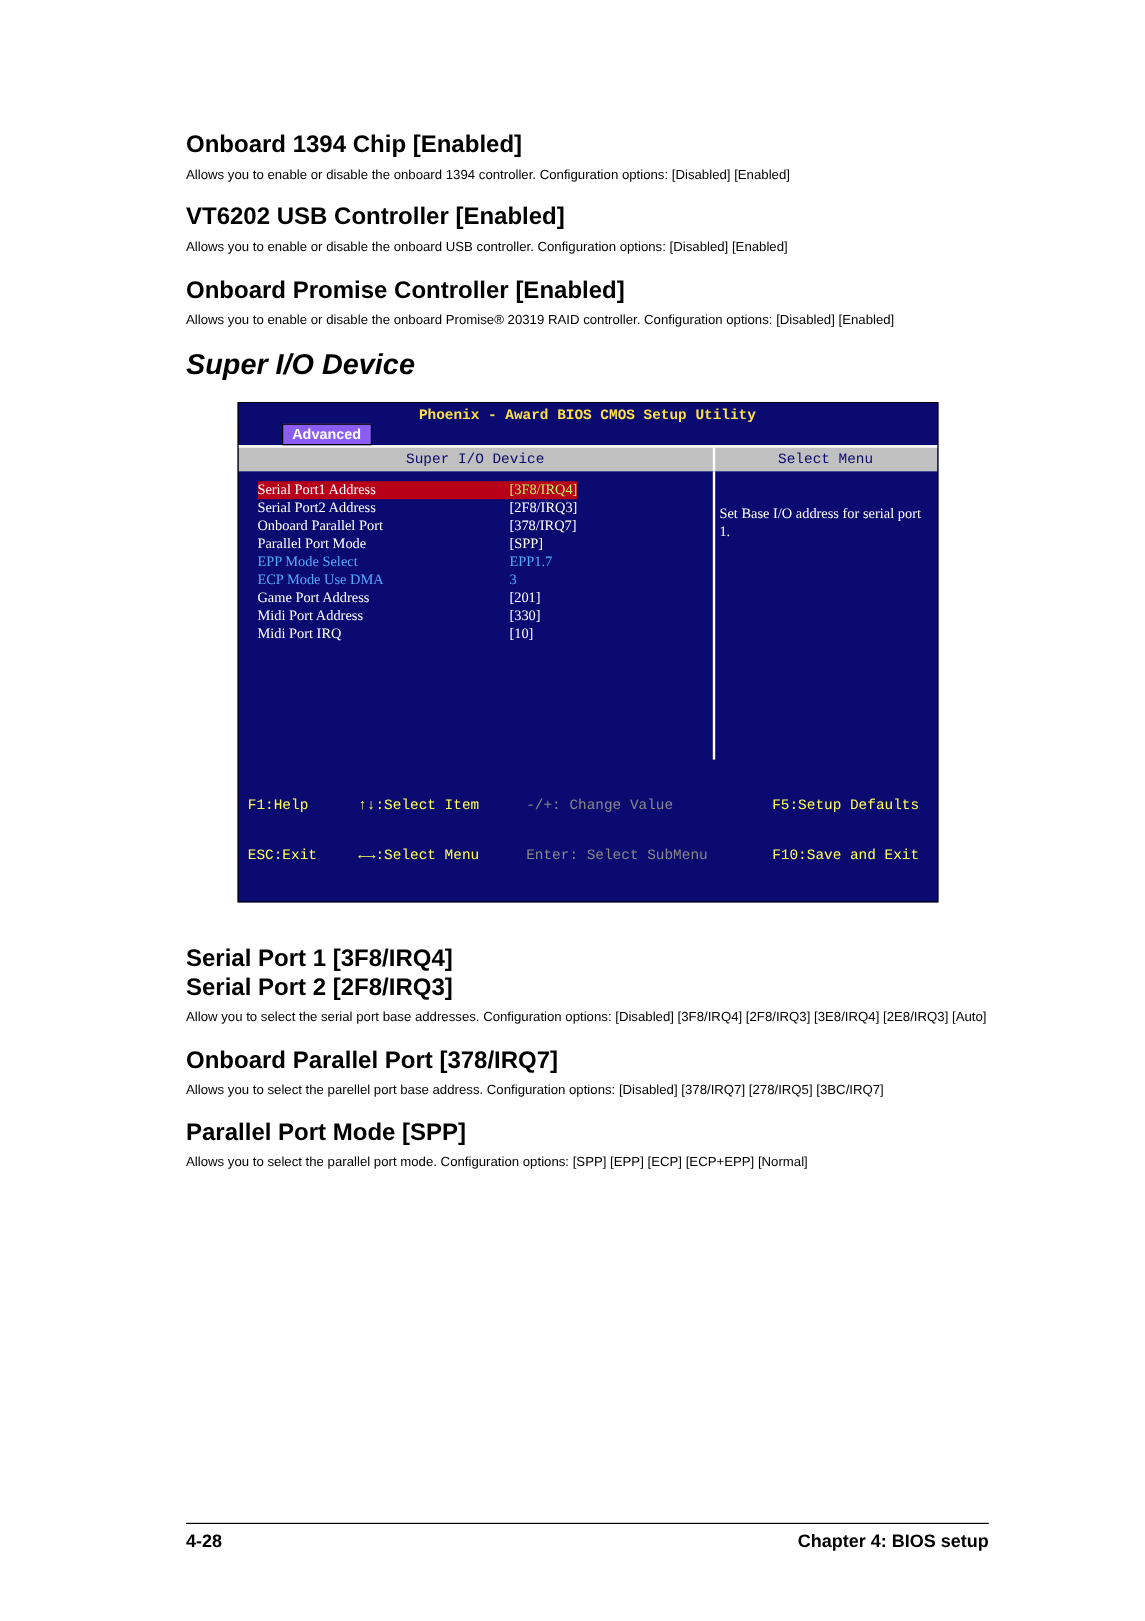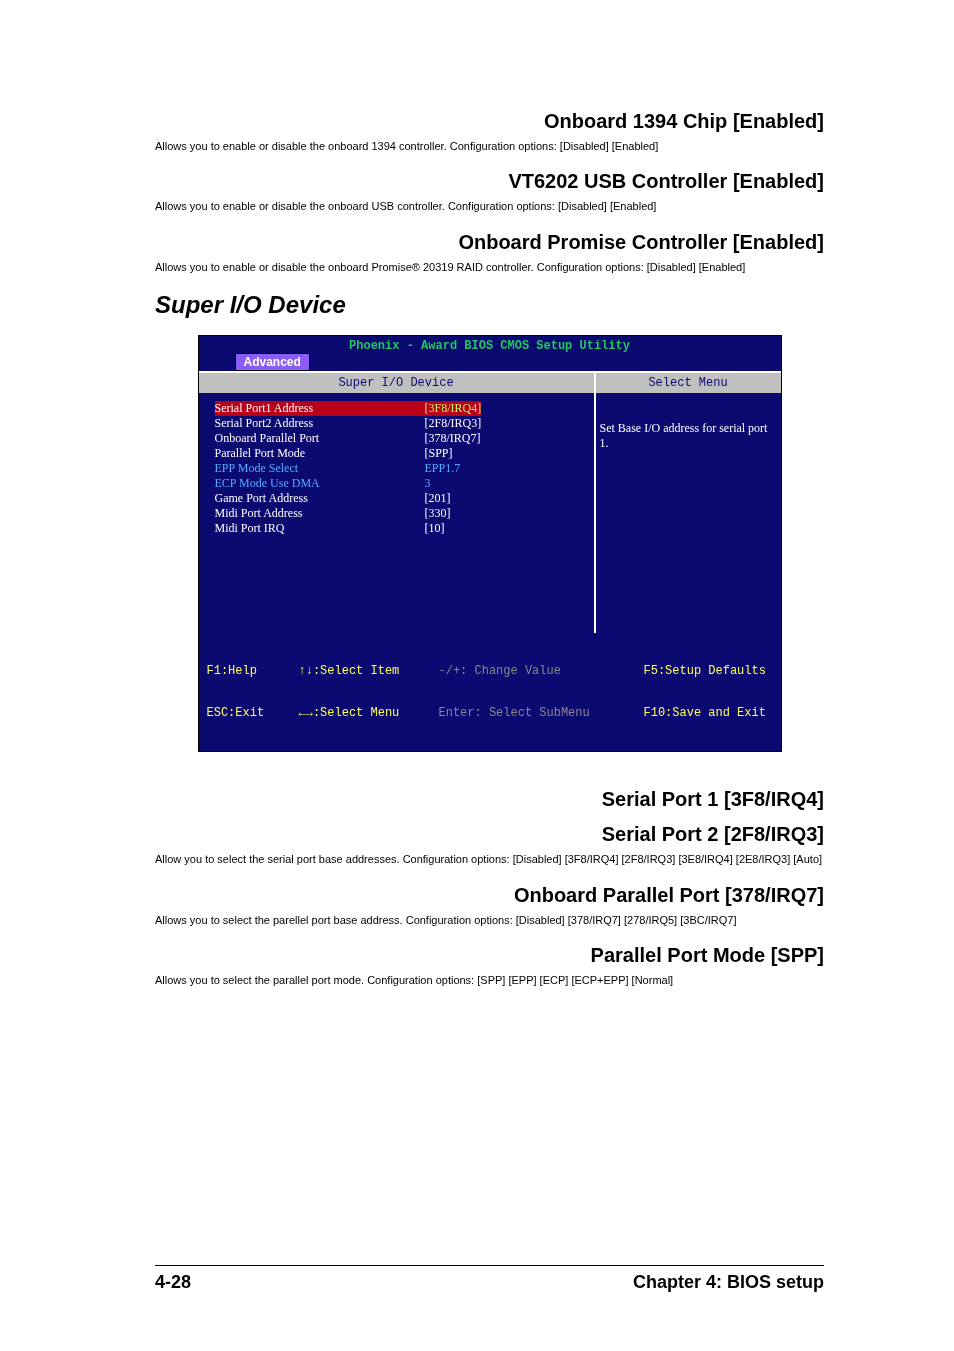--- a/index.html
+++ b/index.html
@@ -13,21 +13,20 @@
   .page {
     padding: 110px 130px 60px 155px;
     box-sizing: border-box;
     position: relative;
     min-height: 1351px;
   }
   .h1-setting {
     font-size: 20px;
     font-weight: bold;
     margin: 0 0 6px 0;
-    text-align: right;
   }
   .body-text {
     font-size: 11px;
     line-height: 1.4;
     margin: 0 0 16px 0;
   }
   .h-italic {
     font-size: 24px;
     font-weight: bold;
     font-style: italic;
@@ -37,21 +36,21 @@
   .bios {
     width: 582px;
     margin: 0 auto 36px auto;
     border: 1px solid #000;
     font-family: "Courier New", monospace;
     font-size: 12px;
     background: #0a0a70;
   }
   .bios-title {
     background: #0a0a70;
-    color: #22c55e;
+    color: #fde047;
     text-align: center;
     padding: 3px 0 0 0;
     font-weight: bold;
   }
   .bios-tab {
     display: inline-block;
     background: #8b5cf6;
     color: #fff;
     padding: 1px 8px;
     margin-left: 36px;
@@ -127,21 +126,21 @@
   .fcol4 { flex: 1; }
   .page-footer {
     position: absolute;
     bottom: 58px;
     left: 155px;
     right: 130px;
     border-top: 1px solid #000;
     padding-top: 6px;
     display: flex;
     justify-content: space-between;
-    font-size: 18px;
+    font-size: 15px;
     font-weight: bold;
     margin-top: 30px;
   }
 </style>
 </head>
 <body>
 
 <div class="page">
 
   <h2 class="h1-setting">Onboard 1394 Chip [Enabled]</h2>
@@ -222,21 +221,21 @@
         <div>-/+: Change Value</div>
         <div>Enter: Select SubMenu</div>
       </div>
       <div class="fcol fcol4">
         <div>F5:Setup Defaults</div>
         <div>F10:Save and Exit</div>
       </div>
     </div>
   </div>
 
-  <h2 class="h1-setting" style="margin-bottom:12px">Serial Port 1 [3F8/IRQ4]</h2>
+  <h2 class="h1-setting" style="margin-bottom:1px">Serial Port 1 [3F8/IRQ4]</h2>
   <h2 class="h1-setting">Serial Port 2 [2F8/IRQ3]</h2>
   <p class="body-text">Allow you to select the serial port base addresses. Configuration options: [Disabled] [3F8/IRQ4] [2F8/IRQ3] [3E8/IRQ4] [2E8/IRQ3] [Auto]</p>
 
   <h2 class="h1-setting">Onboard Parallel Port [378/IRQ7]</h2>
   <p class="body-text">Allows you to select the parellel port base address. Configuration options: [Disabled] [378/IRQ7] [278/IRQ5] [3BC/IRQ7]</p>
 
   <h2 class="h1-setting">Parallel Port Mode [SPP]</h2>
   <p class="body-text">Allows you to select the parallel port mode. Configuration options: [SPP] [EPP] [ECP] [ECP+EPP] [Normal]</p>
 
   <div class="page-footer">

